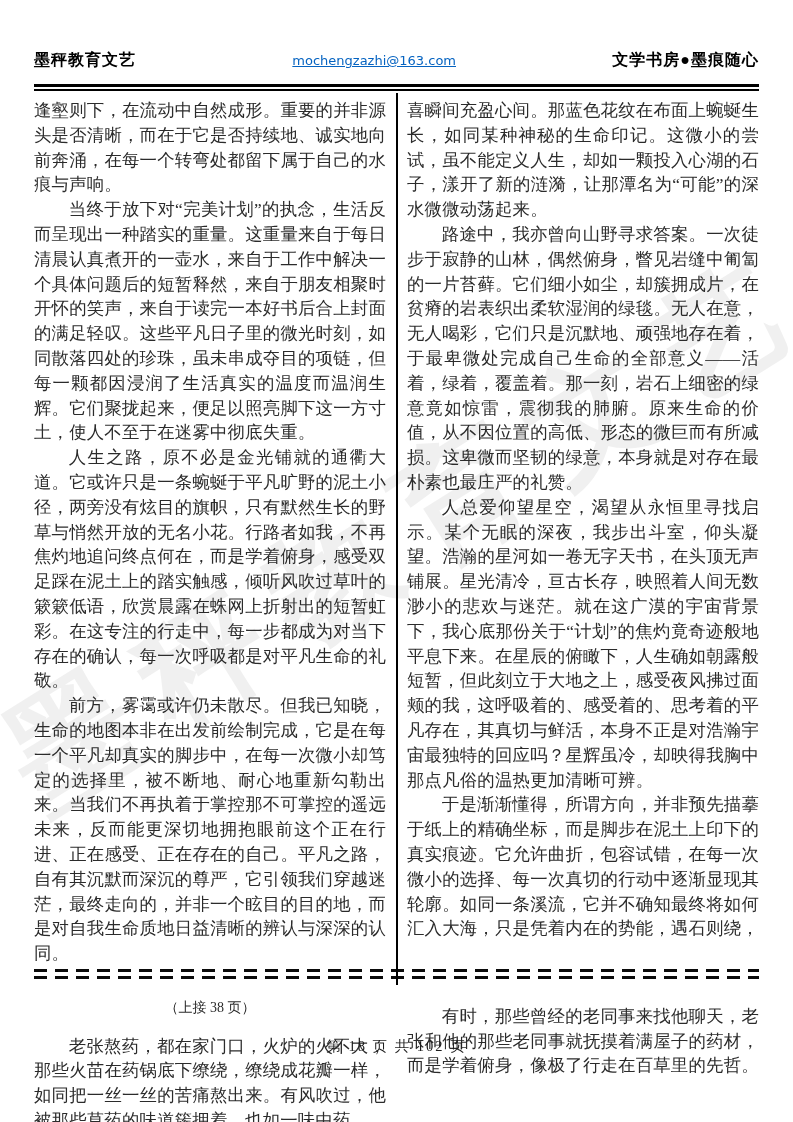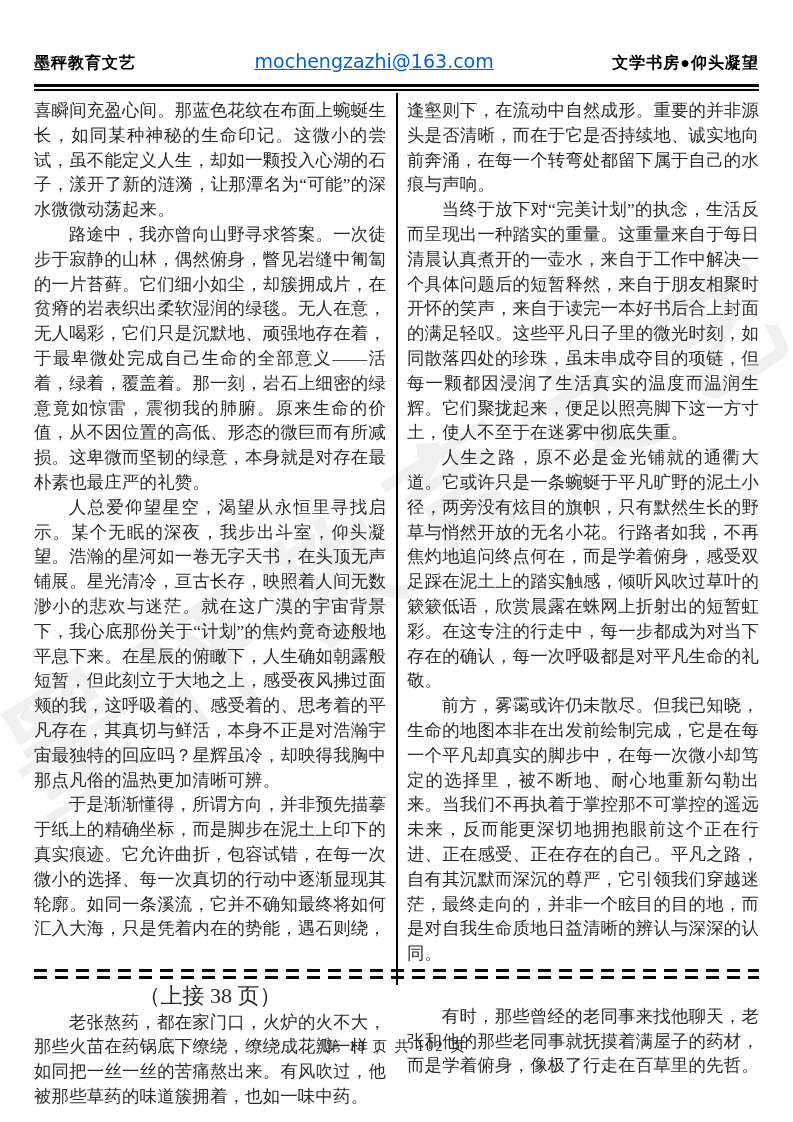--- a/index.html
+++ b/index.html
@@ -16,21 +16,21 @@
     position: absolute; top: 50px; left: 34px; right: 34px;
     display: flex; align-items: baseline; justify-content: space-between;
   }
   .header .brand, .header .section {
     font-family: "Liberation Sans", sans-serif;
     font-weight: 700; font-size: 16px; color: #000;
     letter-spacing: 1px;
   }
   .header .email {
     font-family: "DejaVu Sans", sans-serif;
-    font-size: 19px; color: #0563c1;
+    font-size: 13px; color: #0563c1;
     text-decoration: underline; cursor: pointer;
   }
   .header-rule {
     position: absolute; top: 84px; left: 34px; right: 34px;
     height: 2px;
     border-top: 3.5px solid #000;
     border-bottom: 2px solid #000;
   }
   
   .page-body {
@@ -58,21 +58,21 @@
       repeating-linear-gradient(90deg, #0a0a0a 0 13px, transparent 13px 21px),
       repeating-linear-gradient(90deg, #0a0a0a 0 13px, transparent 13px 21px);
     background-size: 100% 3.2px, 100% 3.2px;
     background-position: 0 0, 0 6.8px;
     background-repeat: no-repeat;
   }
   
   .bottom-columns { display: flex; justify-content: space-between; margin-top: 4px; }
   .continuation-label {
     text-align: center; text-indent: 0;
-    font-size: 22px; line-height: 24.8px; margin: 1px;
+    font-size: 14px; line-height: 24.8px; margin: 13px;
   }
   .bottom-right { padding-top: 21px; }
   
   .footer {
     position: absolute; top: 1037px; left: 0; right: 0;
     text-align: center;
     font-size: 14.5px; color: #1d1d1d;
     letter-spacing: 2px;
     z-index: 1;
   }
@@ -95,40 +95,40 @@
 </head>
 <body>
 
 <div class="page">
 
   <div class="watermark">墨秤教育文艺</div>
 
   <div class="header">
     <span class="brand">墨秤教育文艺</span>
     <a class="email">mochengzazhi@163.com</a>
-    <span class="section">文学书房●仰头凝望</span>
+    <span class="section">文学书房●墨痕随心</span>
   </div>
 
   <div class="header-rule"></div>
 
   <div class="page-body">
     <div class="column-divider"></div>
 
     <div class="columns">
       <div class="col">
+          <p class="para">逢壑则下，在流动中自然成形。重要的并非源头是否清晰，而在于它是否持续地、诚实地向前奔涌，在每一个转弯处都留下属于自己的水痕与声响。</p>
+          <p class="para indent">当终于放下对“完美计划”的执念，生活反而呈现出一种踏实的重量。这重量来自于每日清晨认真煮开的一壶水，来自于工作中解决一个具体问题后的短暂释然，来自于朋友相聚时开怀的笑声，来自于读完一本好书后合上封面的满足轻叹。这些平凡日子里的微光时刻，如同散落四处的珍珠，虽未串成夺目的项链，但每一颗都因浸润了生活真实的温度而温润生辉。它们聚拢起来，便足以照亮脚下这一方寸土，使人不至于在迷雾中彻底失重。</p>
+          <p class="para indent">人生之路，原不必是金光铺就的通衢大道。它或许只是一条蜿蜒于平凡旷野的泥土小径，两旁没有炫目的旗帜，只有默然生长的野草与悄然开放的无名小花。行路者如我，不再焦灼地追问终点何在，而是学着俯身，感受双足踩在泥土上的踏实触感，倾听风吹过草叶的簌簌低语，欣赏晨露在蛛网上折射出的短暂虹彩。在这专注的行走中，每一步都成为对当下存在的确认，每一次呼吸都是对平凡生命的礼敬。</p>
+          <p class="para indent">前方，雾霭或许仍未散尽。但我已知晓，生命的地图本非在出发前绘制完成，它是在每一个平凡却真实的脚步中，在每一次微小却笃定的选择里，被不断地、耐心地重新勾勒出来。当我们不再执着于掌控那不可掌控的遥远未来，反而能更深切地拥抱眼前这个正在行进、正在感受、正在存在的自己。平凡之路，自有其沉默而深沉的尊严，它引领我们穿越迷茫，最终走向的，并非一个眩目的目的地，而是对自我生命质地日益清晰的辨认与深深的认同。</p>
+        </div>
+      <div class="col">
           <p class="para">喜瞬间充盈心间。那蓝色花纹在布面上蜿蜒生长，如同某种神秘的生命印记。这微小的尝试，虽不能定义人生，却如一颗投入心湖的石子，漾开了新的涟漪，让那潭名为“可能”的深水微微动荡起来。</p>
           <p class="para indent">路途中，我亦曾向山野寻求答案。一次徒步于寂静的山林，偶然俯身，瞥见岩缝中匍匐的一片苔藓。它们细小如尘，却簇拥成片，在贫瘠的岩表织出柔软湿润的绿毯。无人在意，无人喝彩，它们只是沉默地、顽强地存在着，于最卑微处完成自己生命的全部意义——活着，绿着，覆盖着。那一刻，岩石上细密的绿意竟如惊雷，震彻我的肺腑。原来生命的价值，从不因位置的高低、形态的微巨而有所减损。这卑微而坚韧的绿意，本身就是对存在最朴素也最庄严的礼赞。</p>
           <p class="para indent">人总爱仰望星空，渴望从永恒里寻找启示。某个无眠的深夜，我步出斗室，仰头凝望。浩瀚的星河如一卷无字天书，在头顶无声铺展。星光清冷，亘古长存，映照着人间无数渺小的悲欢与迷茫。就在这广漠的宇宙背景下，我心底那份关于“计划”的焦灼竟奇迹般地平息下来。在星辰的俯瞰下，人生确如朝露般短暂，但此刻立于大地之上，感受夜风拂过面颊的我，这呼吸着的、感受着的、思考着的平凡存在，其真切与鲜活，本身不正是对浩瀚宇宙最独特的回应吗？星辉虽冷，却映得我胸中那点凡俗的温热更加清晰可辨。</p>
           <p class="para indent">于是渐渐懂得，所谓方向，并非预先描摹于纸上的精确坐标，而是脚步在泥土上印下的真实痕迹。它允许曲折，包容试错，在每一次微小的选择、每一次真切的行动中逐渐显现其轮廓。如同一条溪流，它并不确知最终将如何汇入大海，只是凭着内在的势能，遇石则绕，</p>
-        </div>
-      <div class="col">
-          <p class="para">逢壑则下，在流动中自然成形。重要的并非源头是否清晰，而在于它是否持续地、诚实地向前奔涌，在每一个转弯处都留下属于自己的水痕与声响。</p>
-          <p class="para indent">当终于放下对“完美计划”的执念，生活反而呈现出一种踏实的重量。这重量来自于每日清晨认真煮开的一壶水，来自于工作中解决一个具体问题后的短暂释然，来自于朋友相聚时开怀的笑声，来自于读完一本好书后合上封面的满足轻叹。这些平凡日子里的微光时刻，如同散落四处的珍珠，虽未串成夺目的项链，但每一颗都因浸润了生活真实的温度而温润生辉。它们聚拢起来，便足以照亮脚下这一方寸土，使人不至于在迷雾中彻底失重。</p>
-          <p class="para indent">人生之路，原不必是金光铺就的通衢大道。它或许只是一条蜿蜒于平凡旷野的泥土小径，两旁没有炫目的旗帜，只有默然生长的野草与悄然开放的无名小花。行路者如我，不再焦灼地追问终点何在，而是学着俯身，感受双足踩在泥土上的踏实触感，倾听风吹过草叶的簌簌低语，欣赏晨露在蛛网上折射出的短暂虹彩。在这专注的行走中，每一步都成为对当下存在的确认，每一次呼吸都是对平凡生命的礼敬。</p>
-          <p class="para indent">前方，雾霭或许仍未散尽。但我已知晓，生命的地图本非在出发前绘制完成，它是在每一个平凡却真实的脚步中，在每一次微小却笃定的选择里，被不断地、耐心地重新勾勒出来。当我们不再执着于掌控那不可掌控的遥远未来，反而能更深切地拥抱眼前这个正在行进、正在感受、正在存在的自己。平凡之路，自有其沉默而深沉的尊严，它引领我们穿越迷茫，最终走向的，并非一个眩目的目的地，而是对自我生命质地日益清晰的辨认与深深的认同。</p>
         </div>
     </div>
 
     <div class="dashed-separator"></div>
 
     <div class="bottom-columns">
       <div class="col">
         <p class="continuation-label">（上接 38 页）</p>
         <div>
             <p class="para indent">老张熬药，都在家门口，火炉的火不大，那些火苗在药锅底下缭绕，缭绕成花瓣一样，如同把一丝一丝的苦痛熬出来。有风吹过，他被那些草药的味道簇拥着，也如一味中药。</p>

